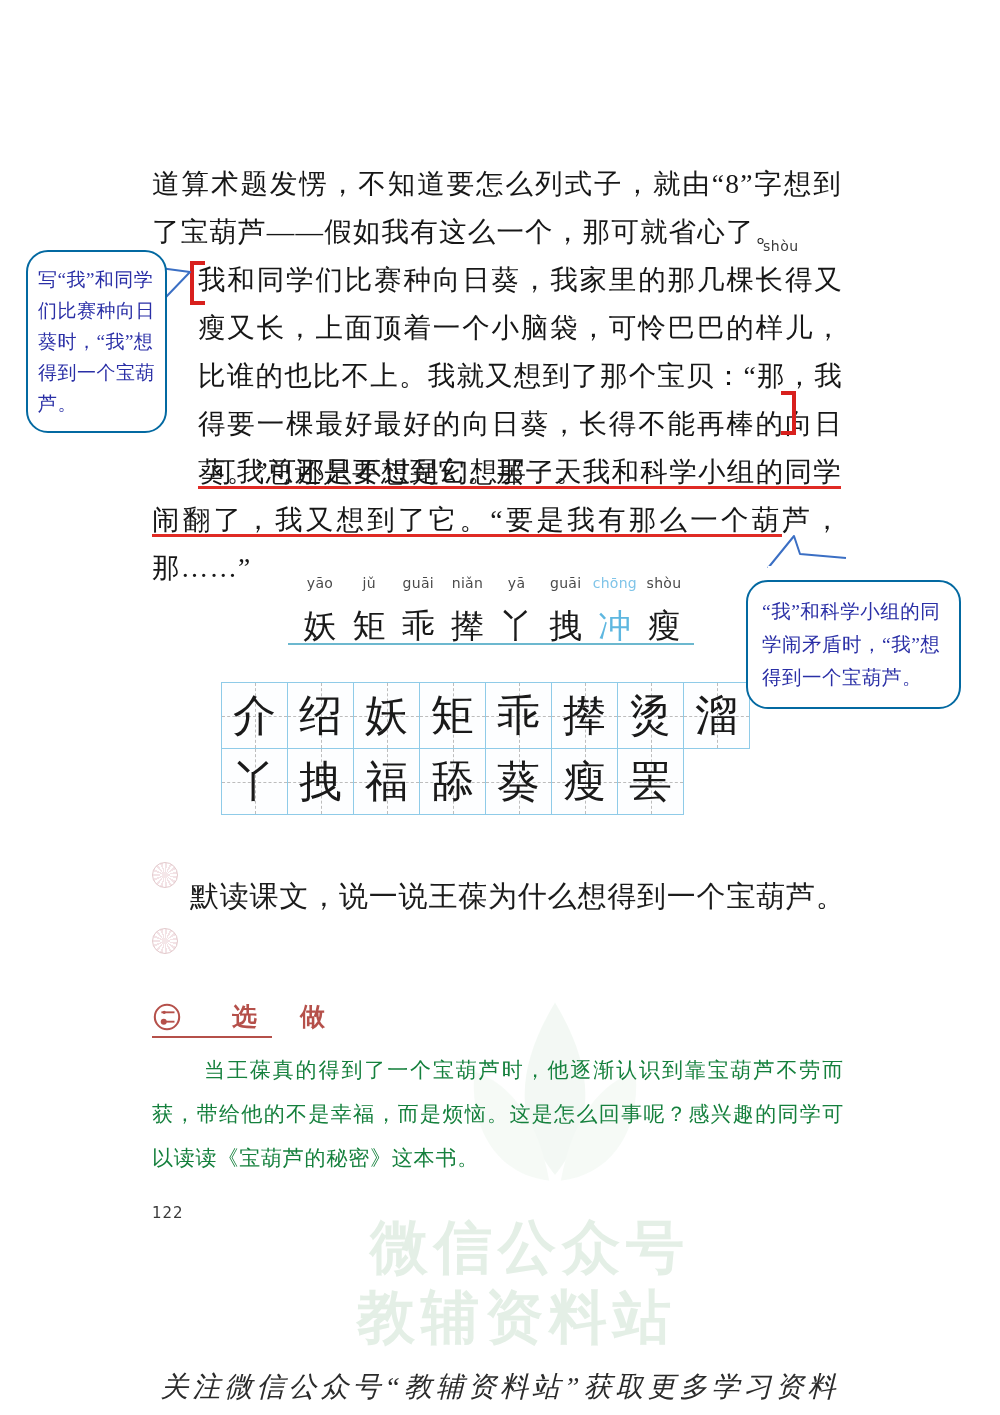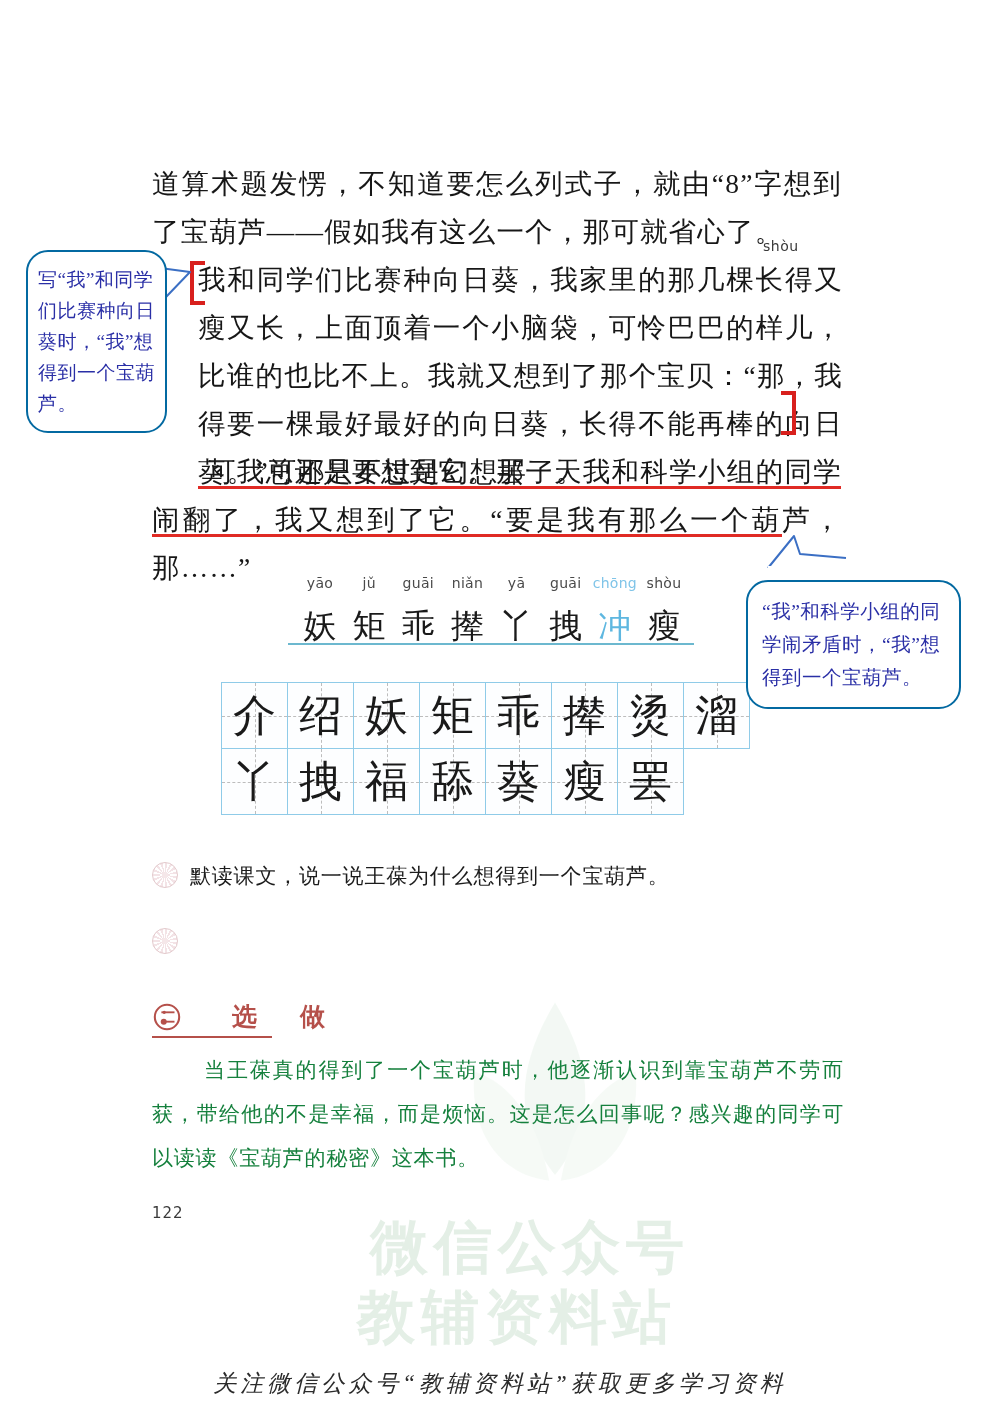--- a/index.html
+++ b/index.html
@@ -246,24 +246,25 @@
     z-index: 2;
   }
   .grid-cell.empty .grid-char { visibility: hidden; }
   .grid-cell.empty { border-color: transparent; background: transparent; }
 
   
   .question {
     position: absolute;
     z-index: 3;
     font-family: "Liberation Serif", "DejaVu Serif", serif;
-    font-size: 21px;
+    font-size: 29px;
     line-height: 44px;
     color: #1c1c1c;
     letter-spacing: 0.8px;
+    margin-top: 20px;
   }
   .q1 { left: 190px; top: 854px; width: 660px; }
   .q2 { left: 190px; top: 920px; width: 660px; }
 
   .q-bullet {
     position: absolute;
     z-index: 3;
     width: 24px;
     height: 24px;
     border-radius: 50%;
@@ -335,21 +336,21 @@
 
   
   .footer-note {
     position: absolute;
     z-index: 3;
     left: 0;
     top: 1368px;
     width: 1000px;
     text-align: center;
     font-family: "Liberation Serif", "DejaVu Serif", serif;
-    font-size: 23px;
+    font-size: 28px;
     color: #2b2b2b;
     letter-spacing: 4px;
     font-style: italic;
   }
 </style>
 </head>
 <body>
 
 <div id="page">
 

